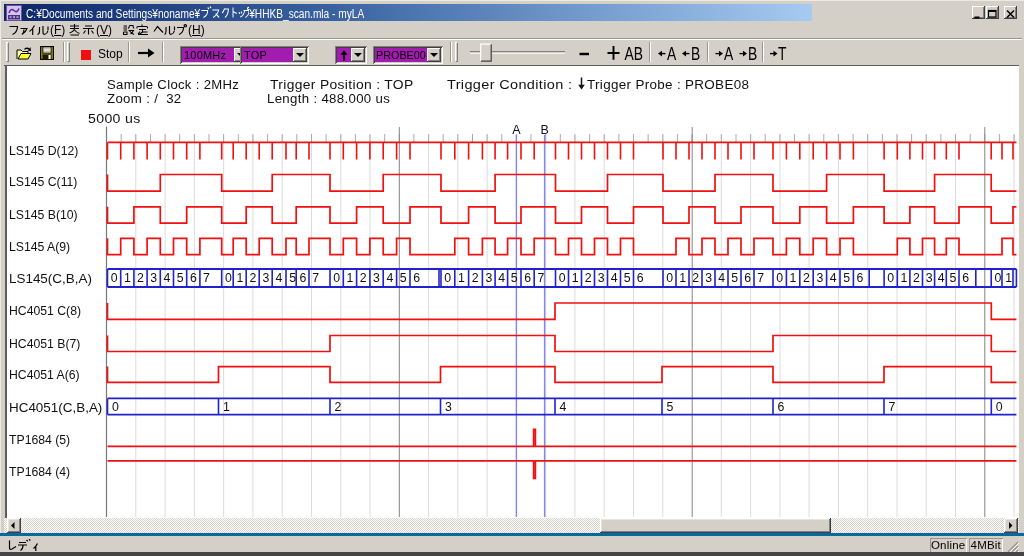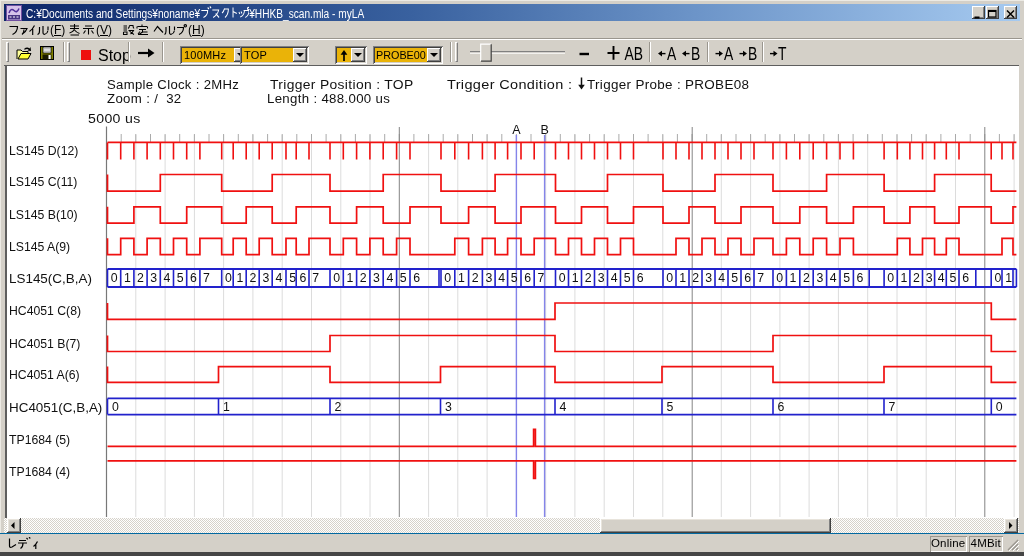--- a/index.html
+++ b/index.html
@@ -1,38 +1,38 @@
 <!DOCTYPE html>
 <html><head><meta charset="utf-8">
 <style>
 *{margin:0;padding:0;box-sizing:border-box}
 html,body{width:1024px;height:556px;overflow:hidden}
 body{position:relative;background:#d4d0c8;font-family:"Liberation Sans",sans-serif;-webkit-font-smoothing:antialiased}
 .abs{position:absolute}
-.titlebar{left:4px;top:4px;width:1016px;height:17px;background:linear-gradient(90deg,#0c2668 0%,#39619f 40%,#6c94c8 68%,#a6caf0 100%)}
+.titlebar{left:4px;top:4px;width:808px;height:17px;background:linear-gradient(90deg,#0c2668 0%,#39619f 40%,#6c94c8 68%,#a6caf0 100%)}
 .title-text{position:absolute;left:22px;top:2px;color:#fff;font-size:12px;letter-spacing:0;white-space:nowrap;transform:scaleX(.845);transform-origin:0 50%}
 .winbtn{position:absolute;top:6px;width:13.5px;height:13px;background:#d4d0c8;box-shadow:inset -1px -1px 0 #404040,inset 1px 1px 0 #fff,inset -2px -2px 0 #808080;color:#000}
 .menubar{left:4px;top:21px;width:1016px;height:17px}
 .menu-item{position:absolute;top:2px;font-size:12.5px;color:#000;display:flex;align-items:center}
 .groove-h{left:2px;top:38px;width:1020px;height:2px;border-top:1px solid #9a968e;border-bottom:1px solid #fff}
 .toolbar{left:0;top:40px;width:1024px;height:25px}
 .tsep{position:absolute;top:2px;height:20px;width:2px;border-left:1px solid #9a968e;border-right:1px solid #fff}
 .grip{position:absolute;top:2px;height:20px;width:3px;border-left:1px solid #fff;border-right:1px solid #808080;border-top:1px solid #fff;border-bottom:1px solid #808080}
-.combo{position:absolute;top:6px;height:18px;background:#eab308;box-shadow:inset 1px 1px 0 #808080,inset -1px -1px 0 #fff,inset 2px 2px 0 #404040,inset -2px -2px 0 #d4d0c8}
+.combo{position:absolute;top:6px;height:18px;background:#a21caf;box-shadow:inset 1px 1px 0 #808080,inset -1px -1px 0 #fff,inset 2px 2px 0 #404040,inset -2px -2px 0 #d4d0c8}
 .combo span{position:absolute;left:4px;top:3px;font-size:11px;color:#000;letter-spacing:.2px}
 .dbtn{position:absolute;right:2px;top:2px;bottom:2px;width:14px;background:#d4d0c8;box-shadow:inset -1px -1px 0 #404040,inset 1px 1px 0 #fff,inset -2px -2px 0 #808080}
 .dbtn:after{content:"";position:absolute;left:3px;top:5px;border-left:4px solid transparent;border-right:4px solid transparent;border-top:4px solid #000}
 .client{left:6.5px;top:66px;width:1012.5px;height:452px;background:#fff}
 .cborder-t{left:4px;top:64.5px;width:1015px;height:1.6px;background:#5e5e5e}
 .cborder-l{left:5px;top:64.5px;width:1.6px;height:453px;background:#5e5e5e}
 .info{position:absolute;font-size:12.5px;color:#111;letter-spacing:.3px;white-space:nowrap;transform-origin:0 0}
 .sb-track{left:4px;top:518px;width:1015px;height:15px;background-image:conic-gradient(#fff 0 25%,#d6d2ca 0 50%,#fff 0 75%,#d6d2ca 0);background-size:2px 2px}
 .sb-btn{position:absolute;top:518px;width:14px;height:15px;background:#d4d0c8;box-shadow:inset -1px -1px 0 #404040,inset 1px 1px 0 #fff,inset -2px -2px 0 #808080,inset 2px 2px 0 #e8e4dc}
 .sb-thumb{left:599.5px;top:518px;width:231.5px;height:14.5px;background:#d4d0c8;box-shadow:inset -1px -1px 0 #404040,inset 1px 1px 0 #fff,inset -2px -2px 0 #808080,inset 2px 2px 0 #e8e4dc}
-.statusbar{left:0;top:533px;width:1024px;height:19px;background:#d4d0c8;border-top:1px solid #0369a1}
+.statusbar{left:0;top:533px;width:1024px;height:19px;background:#d4d0c8;border-top:3px solid #0369a1}
 .spanel{position:absolute;top:1.5px;height:16px;background:#d4d0c8;box-shadow:inset 1px 1px 0 #9a968e,inset -1px -1px 0 #fff;font-size:11.5px;color:#000;text-align:center;line-height:15px;letter-spacing:.2px}
 .botdark{left:0;top:552px;width:1024px;height:4px;background:#454545}
 .kana{display:inline-block;vertical-align:-2px}
 </style></head>
 <body>
 
 <div class="abs" style="left:0;top:0;width:1024px;height:1px;background:#eceae4"></div>
 <div class="abs" style="left:0;top:0;width:1px;height:556px;background:#eceae4"></div>
 
 <div class="abs titlebar">
@@ -109,21 +109,21 @@
  <svg class="abs" style="left:40px;top:6px" width="15" height="15" viewBox="0 0 15 15">
   <rect x="0.5" y="0.5" width="13" height="13" fill="#808000" stroke="#000" stroke-width="1"></rect>
   <rect x="3" y="1" width="8" height="6" fill="#fff" stroke="#000" stroke-width="0.8"></rect>
   <path d="M4 2.5 h6 M4 4 h6 M4 5.5 h6" stroke="#b0b0b0" stroke-width="0.8"></path>
   <rect x="2.5" y="8.5" width="9" height="5" fill="#1a1a00"></rect>
   <rect x="8.5" y="9" width="2.2" height="4" fill="#fff"></rect>
  </svg>
  <div class="tsep" style="left:63px"></div>
  <div class="grip" style="left:67px"></div>
  <div class="abs" style="left:81px;top:10px;width:10px;height:10px;background:#ee0f0f"></div>
- <div class="abs" style="left:98px;top:7px;font-size:16px;color:#000">Stop</div>
+ <div class="abs" style="left:98px;top:7px;font-size:12px;color:#000">Stop</div>
  <div class="tsep" style="left:128px"></div>
  <svg class="abs" style="left:137px;top:8px" width="19" height="10" viewBox="0 0 19 10">
       <path d="M1 5 H12" stroke="#000" stroke-width="2.2"></path>
       <path d="M11 0.5 L17.5 5 L11 9.5 Z" fill="#000"></path>
     </svg>
  <div class="tsep" style="left:162px"></div>
  <div class="combo" style="left:180px;width:70px">
       <span>100MHz</span>
       <div class="dbtn"></div>
     </div>

